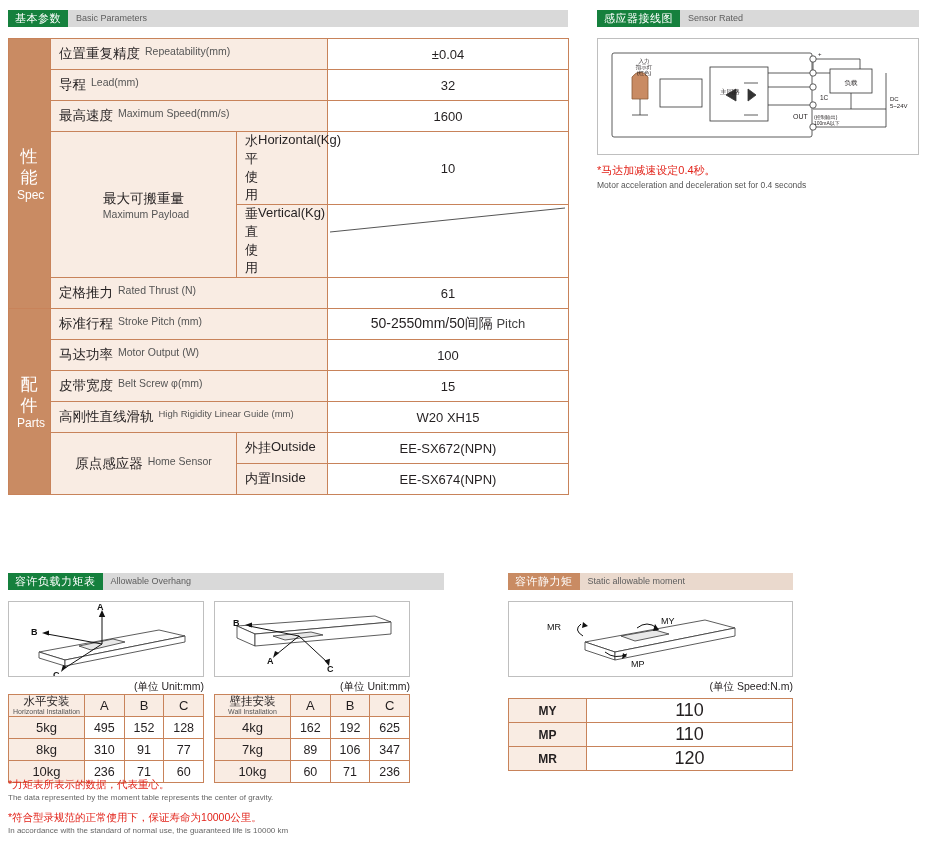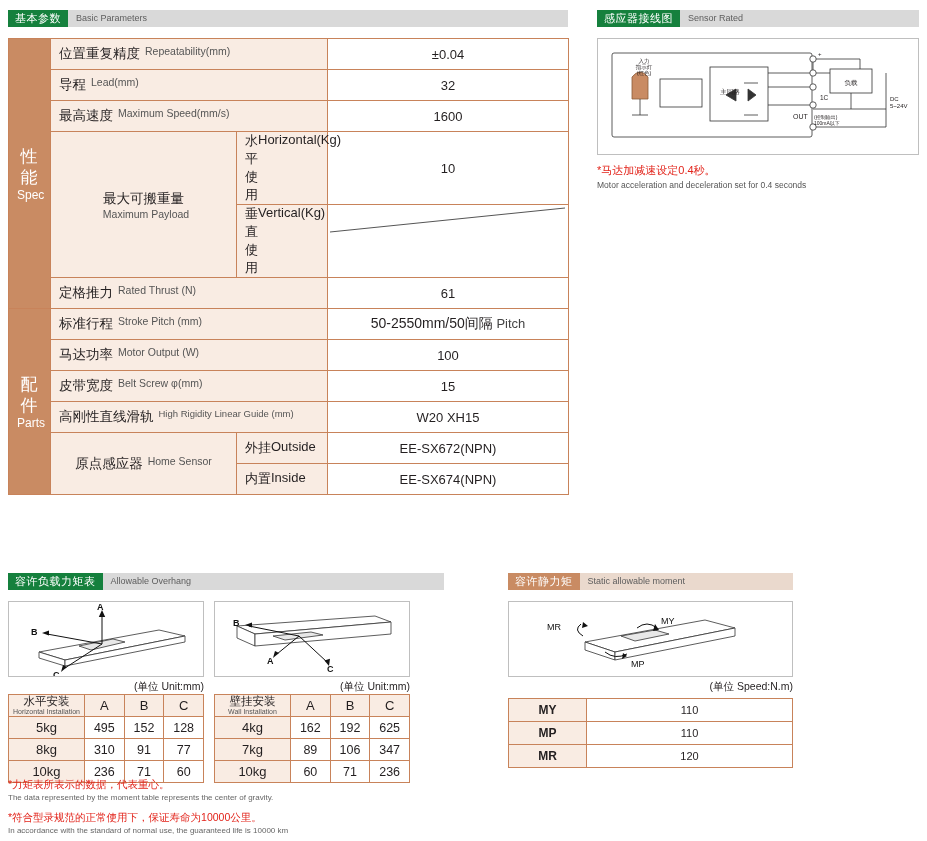--- a/index.html
+++ b/index.html
@@ -89,21 +89,21 @@
   table.ovh th.namecol .cn { font-size: 11.5px; display: block; line-height: 12px; }
   table.ovh th.namecol .en { font-size: 7px; color: #555; display: block; line-height: 9px; }
   table.ovh td.namecol { font-size: 13px; }
   table.ovh th.hd { background: #f9ece3; font-size: 13px; }
   table.ovh td.v { background: #ffffff; }
 
   
   #moment-block { position: absolute; left: 508px; top: 573px; width: 285px; }
   .mom-box { margin-top: 11px; width: 285px; height: 76px; border: 1px solid #bfbfbf; background: #fff; position: relative; }
   table.mom { border-collapse: collapse; width: 285px; table-layout: fixed; margin-top: 4px; }
-  table.mom td { border: 1px solid #c8835a; height: 23px; text-align: center; font-size: 11px; }
+  table.mom td { border: 1px solid #c8835a; height: 23px; text-align: center; font-size: 18px; }
   table.mom td.k { width: 78px; background: #f9ece3; font-weight: bold; font-size: 12px; }
 
   
   #footnotes { position: absolute; left: 8px; top: 778px; width: 430px; }
   .fn-cn { color: #e2231a; font-size: 10.5px; }
   .fn-en { color: #666; font-size: 8px; margin-top: 1px; margin-bottom: 9px; }
 </style>
 </head>
 <body>
 

